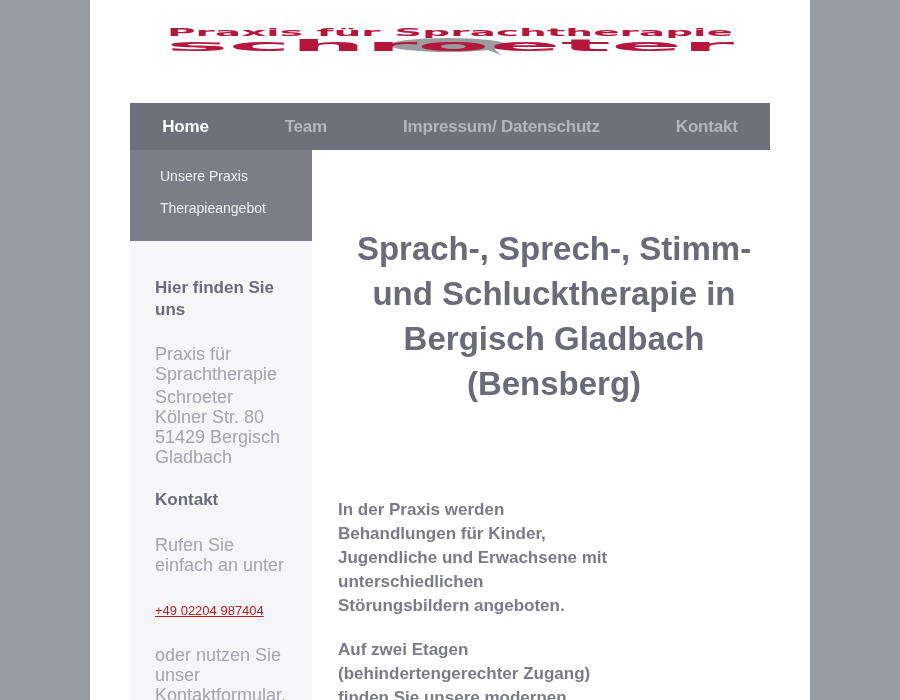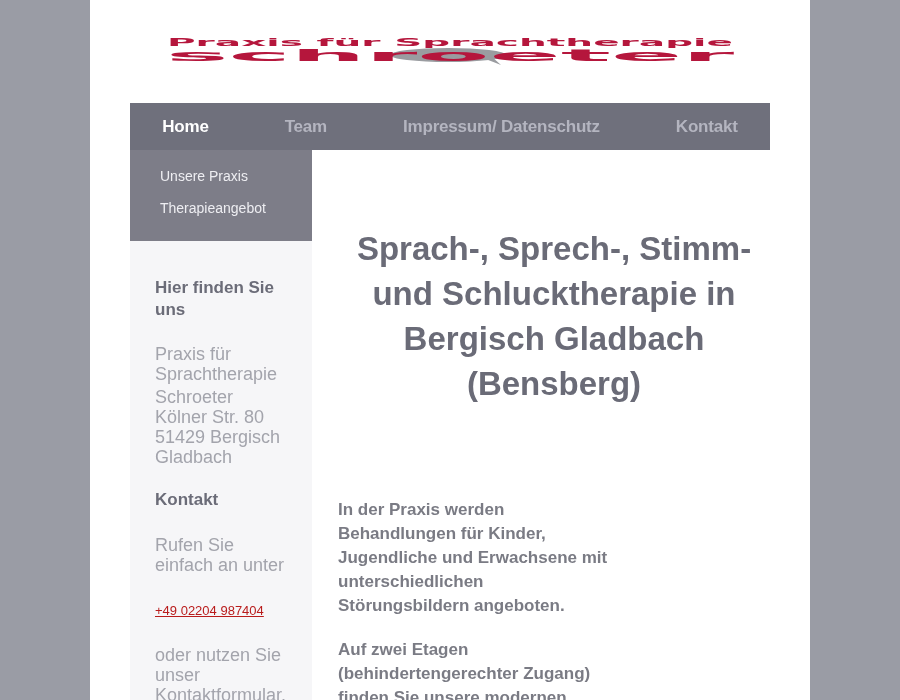--- a/index.html
+++ b/index.html
@@ -6,21 +6,21 @@
   body {
     width: 900px; height: 700px; overflow: hidden;
     background: #9a9ca5;
     font-family: "Liberation Sans", sans-serif;
   }
   .page {
     position: absolute; left: 90px; top: 0; width: 720px; height: 700px;
     background: #ffffff;
   }
   .logo {
-    position: absolute; left: 75px; top: 36px; width: 570px; height: 32px;
+    position: absolute; left: 75px; top: 26px; width: 570px; height: 32px;
   }
   .logo svg { display: block; }
   .nav {
     position: absolute; left: 40px; top: 103px; width: 640px; height: 47px;
     background: #6f707c;
     display: flex; justify-content: center; align-items: center; gap: 36px;
   }
   .nav a {
     font-size: 17px; font-weight: bold; color: #b4b5c0;
     text-decoration: none; margin: 0 20px; cursor: pointer;

